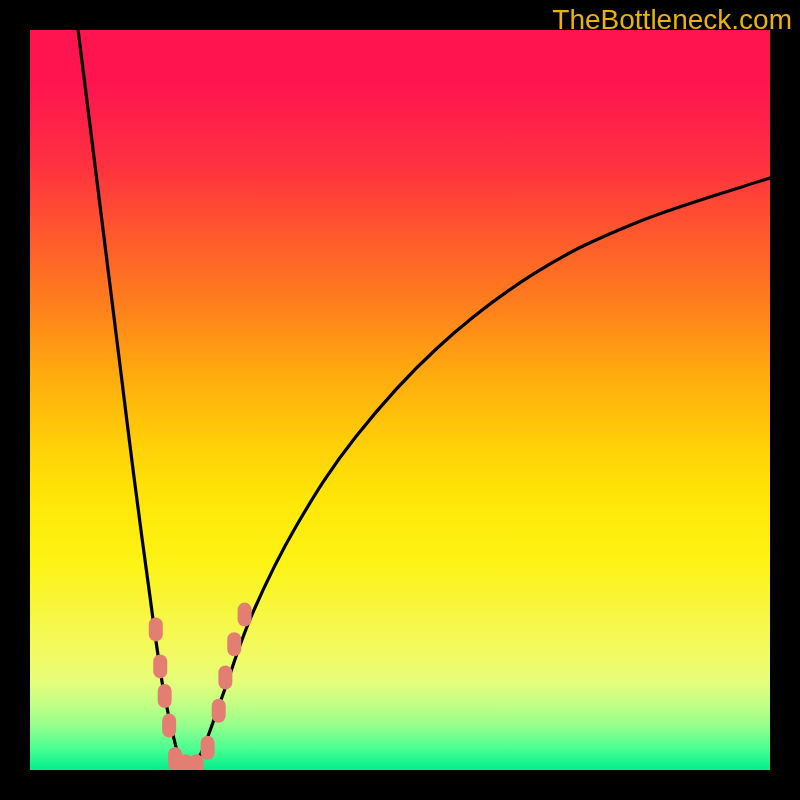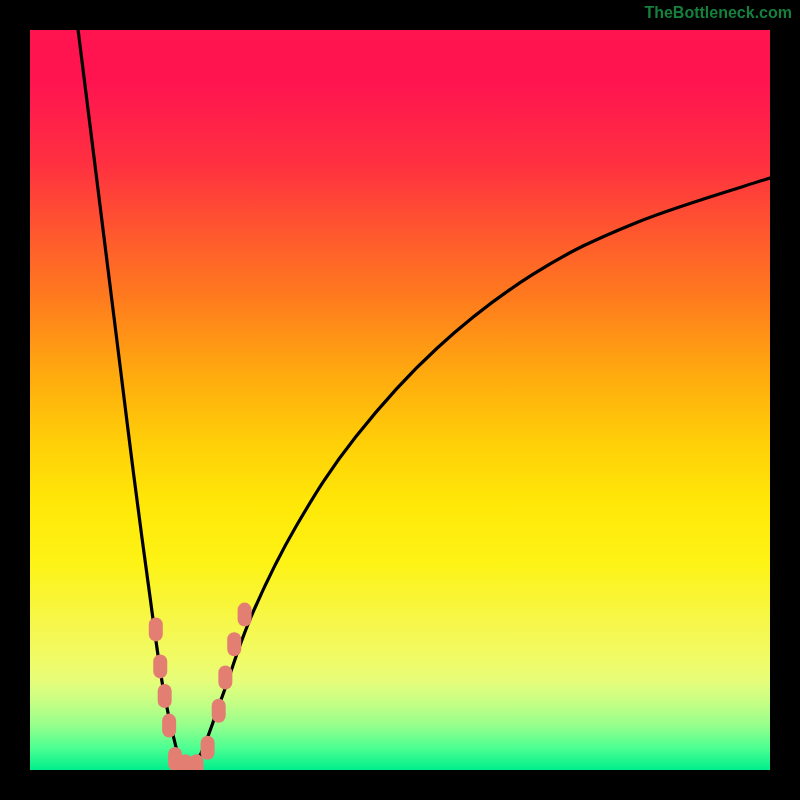--- a/index.html
+++ b/index.html
@@ -55,23 +55,23 @@
   }
   svg.curves {
     position: absolute;
     left: 0;
     top: 0;
   }
   .watermark {
     position: absolute;
     top: 4px;
     right: 8px;
-    color: #15803d;
-    font-size: 16px;
-    font-weight: 700;
+    color: #eab308;
+    font-size: 28px;
+    font-weight: 400;
     font-family: Arial, sans-serif;
   }
 </style>
 </head>
 <body>
 
 <div class="frame">
   <div class="plot-area">
     <div class="gradient"></div>
     <svg class="curves" width="740" height="740" viewBox="0 0 740 740">

